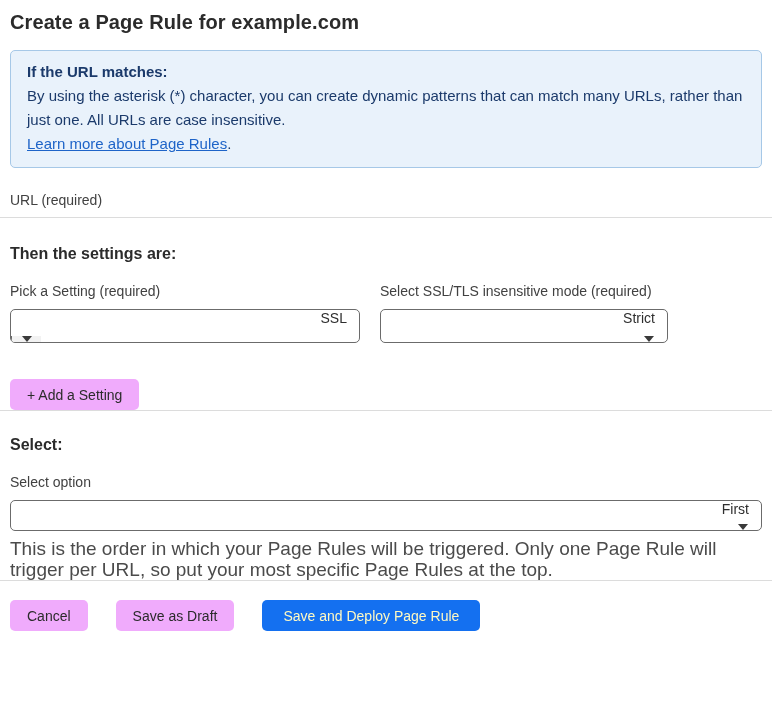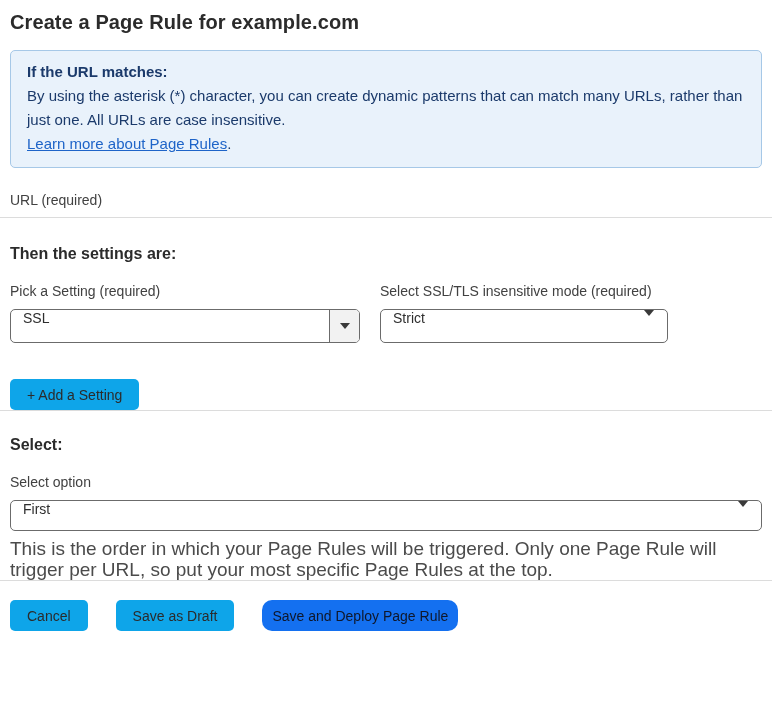--- a/index.html
+++ b/index.html
@@ -81,27 +81,28 @@
   .settings-row {
     display: flex;
     margin: 20px 10px 0;
   }
   .settings-col-1 { width: 350px; margin-right: 20px; }
   .settings-col-2 { width: 288px; }
   .settings-row .field-label { margin-bottom: 9px; }
 
   .select {
     display: flex;
-    align-items: flex-start;
+    align-items: flex-end;
     height: 34px;
     border: 1px solid #6b6b6b;
     border-radius: 5px;
     background: #ffffff;
     cursor: pointer;
     overflow: hidden;
+    flex-direction: column;
   }
   .select-value {
     flex: 1;
     font-size: 14px;
     color: #2e2e2e;
     padding: 0 12px;
     white-space: nowrap;
   }
   .arrow-box {
     width: 30px;
@@ -130,22 +131,22 @@
     align-items: center;
     justify-content: center;
     height: 31px;
     border: none;
     border-radius: 5px;
     font-size: 14px;
     font-family: "Liberation Sans", "DejaVu Sans", sans-serif;
     cursor: pointer;
     padding: 0 17px;
   }
-  .btn-gray { background: #0ea5e9; color: #2b2b2b; }
-  .btn-blue { background: #1470f0; color: #0f172a; padding: 0 10px; border-radius: 10px; }
+  .btn-gray { background: #f0abfc; color: #2b2b2b; }
+  .btn-blue { background: #1470f0; color: #fef9c3; padding: 0 21px; }
 
   .add-setting-btn { margin: 36px 10px 0; }
 
   .order-label { margin: 20px 10px 9px; }
   .order-select {
     width: 752px;
     margin: 0 10px;
     height: 31px;
   }
 

